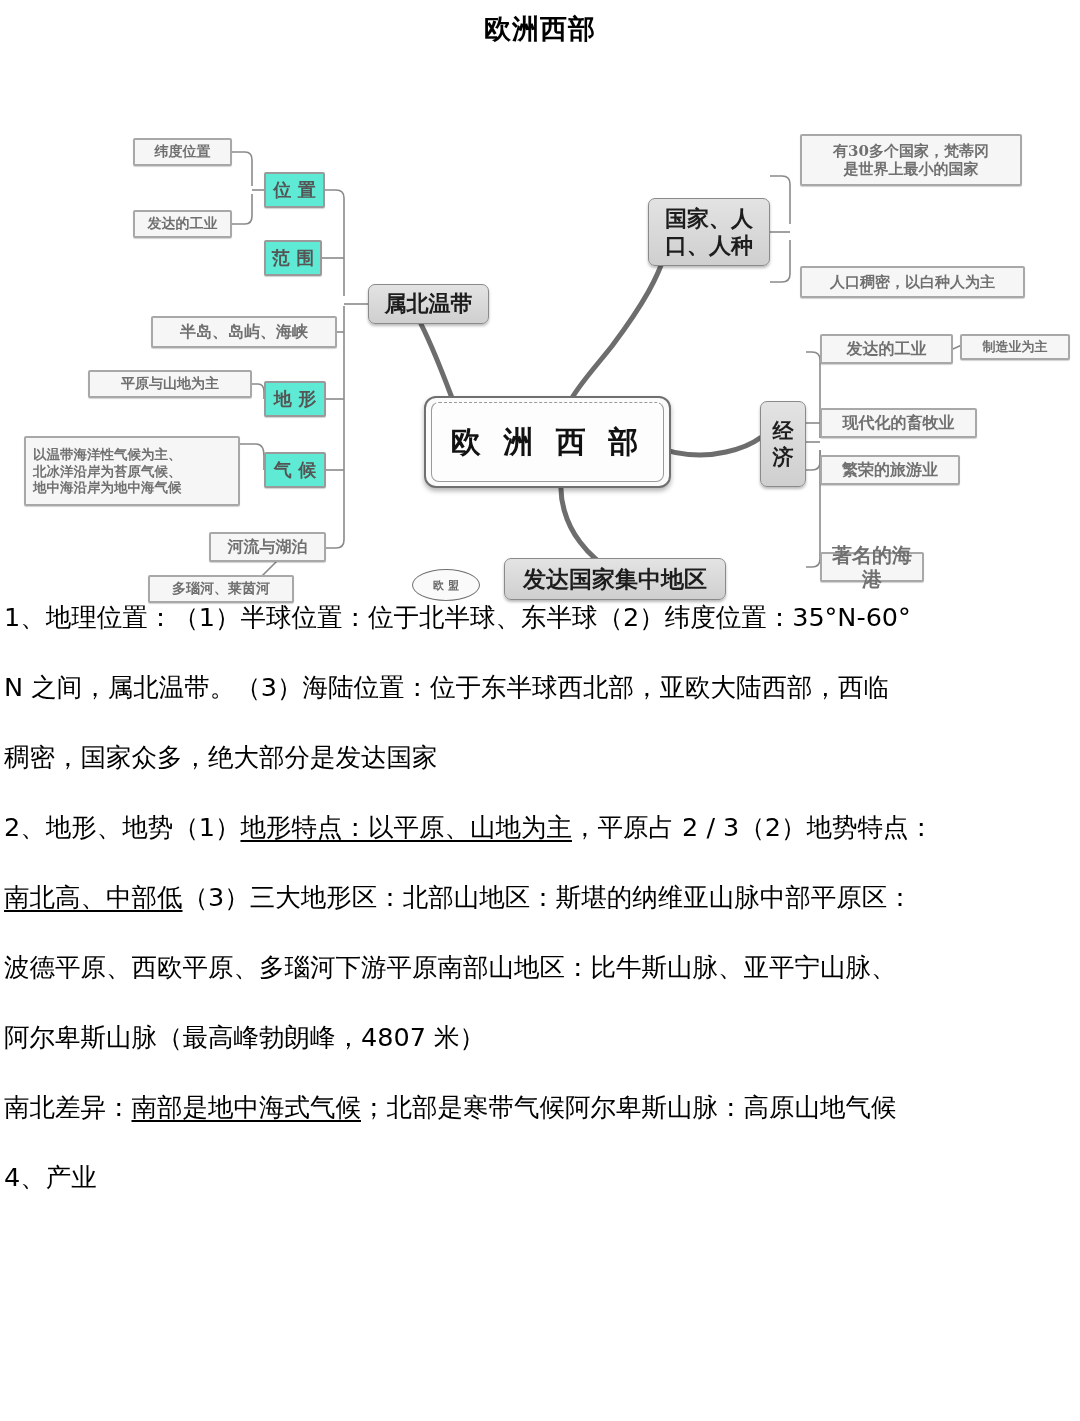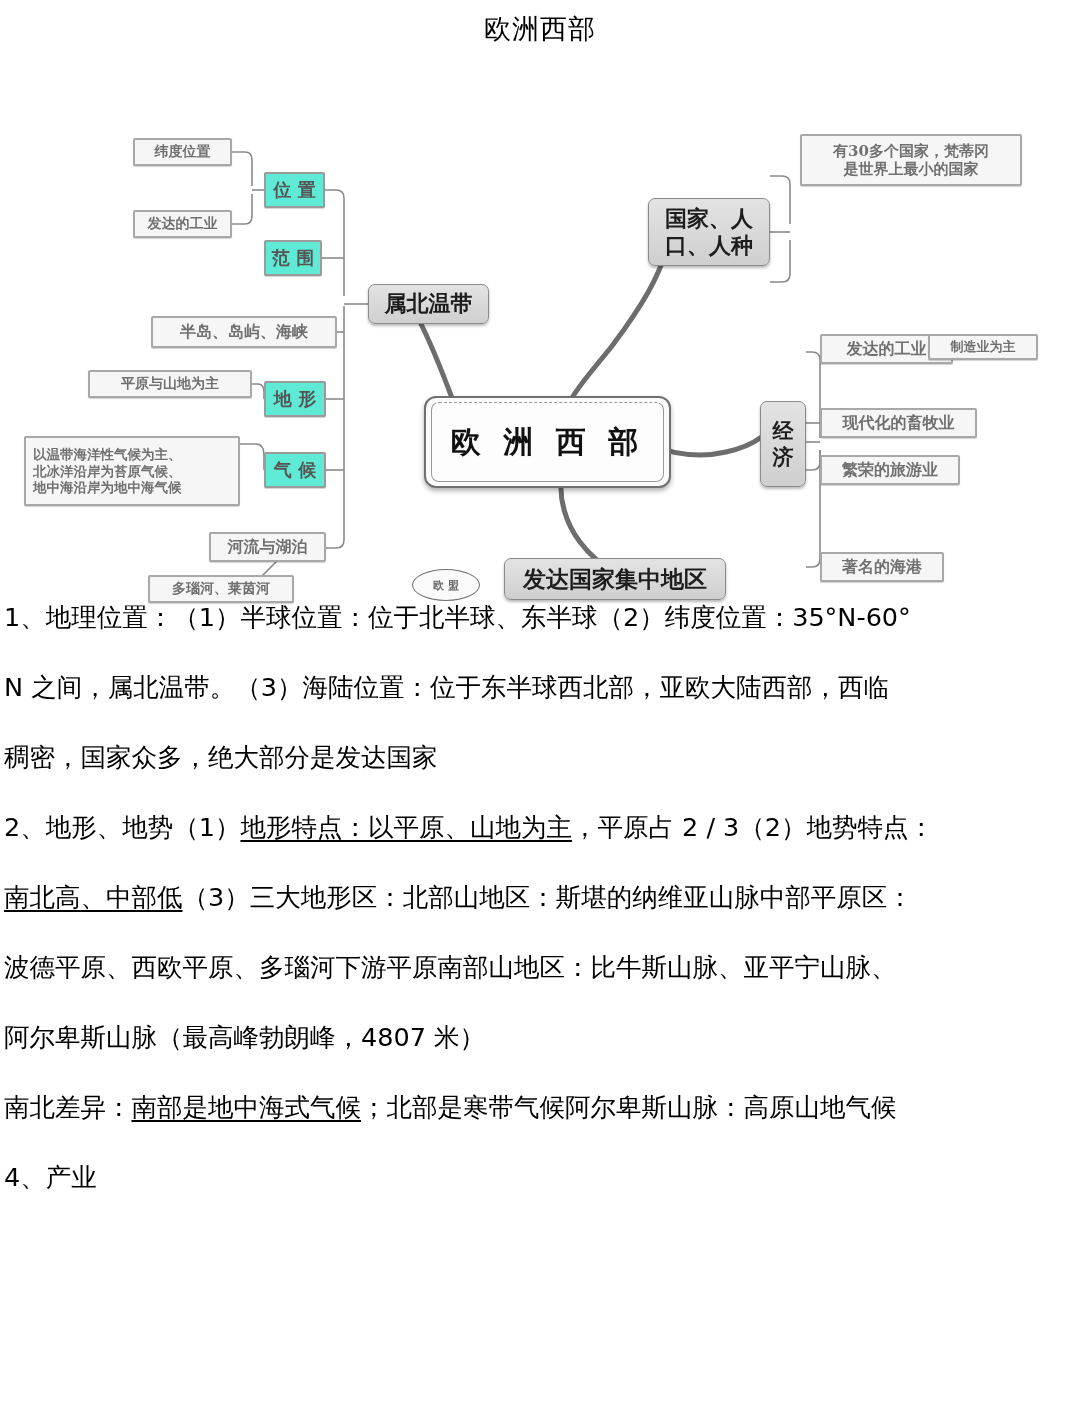--- a/index.html
+++ b/index.html
@@ -13,21 +13,21 @@
     font-family: "Liberation Sans", "DejaVu Sans", sans-serif;
     color: #000;
     position: relative;
     overflow: hidden;
   }
 
   
   #doc-title {
     text-align: center;
     font-size: 27px;
-    font-weight: normal;
+    font-weight: bold;
     letter-spacing: 1px;
     margin: 12px 0 0 0;
     line-height: 34px;
     color: #000;
   }
 
   
   #mindmap {
     position: relative;
     width: 1080px;
@@ -230,33 +230,34 @@
   <div id="center-node" style="left:424px; top:350px; width:233px; height:78px;">
     <div class="inner">欧 洲 西 部</div>
   </div>
 
   <div class="node n-main" style="left:648px; top:152px; width:122px; height:68px; font-size:22px; line-height:1.25;">国家、人
 口、人种</div>
 
   <div class="node n-faint" style="left:800px; top:88px; width:222px; height:52px; font-size:15px;">有30多个国家，梵蒂冈
 是世界上最小的国家</div>
 
+  <div class="node n-faint" style="left:800px; top:220px; width:225px; height:32px; font-size:15px;">人口稠密，以白种人为主</div>
 
   <div class="node n-main" style="left:760px; top:355px; width:46px; height:86px; font-size:21px; line-height:1.25;">经
 济</div>
 
   <div class="node n-faint" style="left:820px; top:288px; width:133px; height:30px; font-size:16px;">发达的工业</div>
 
-  <div class="node n-faint" style="left:928px; top:288px; width:110px; height:26px; font-size:13px;">制造业为主</div>
+  <div class="node n-faint" style="left:960px; top:288px; width:110px; height:26px; font-size:13px;">制造业为主</div>
 
   <div class="node n-faint" style="left:820px; top:362px; width:157px; height:30px; font-size:16px;">现代化的畜牧业</div>
 
   <div class="node n-faint" style="left:820px; top:409px; width:140px; height:30px; font-size:16px;">繁荣的旅游业</div>
 
-  <div class="node n-faint" style="left:820px; top:506px; width:124px; height:30px; font-size:16px;">著名的海港</div>
+  <div class="node n-faint" style="left:820px; top:506px; width:104px; height:30px; font-size:20px;">著名的海港</div>
 
   <div class="node n-main" style="left:504px; top:512px; width:222px; height:42px; font-size:23px;">发达国家集中地区</div>
 
   <div class="oval" style="left:412px; top:523px; width:66px; height:30px; font-size:11px;">欧 盟</div>
 
 </div>
 
 <div id="body-text">
 
   <p><span>1、地理位置：（1）半球位置：位于北半球、东半球（2）纬度位置：35°N-60°</span></p>

